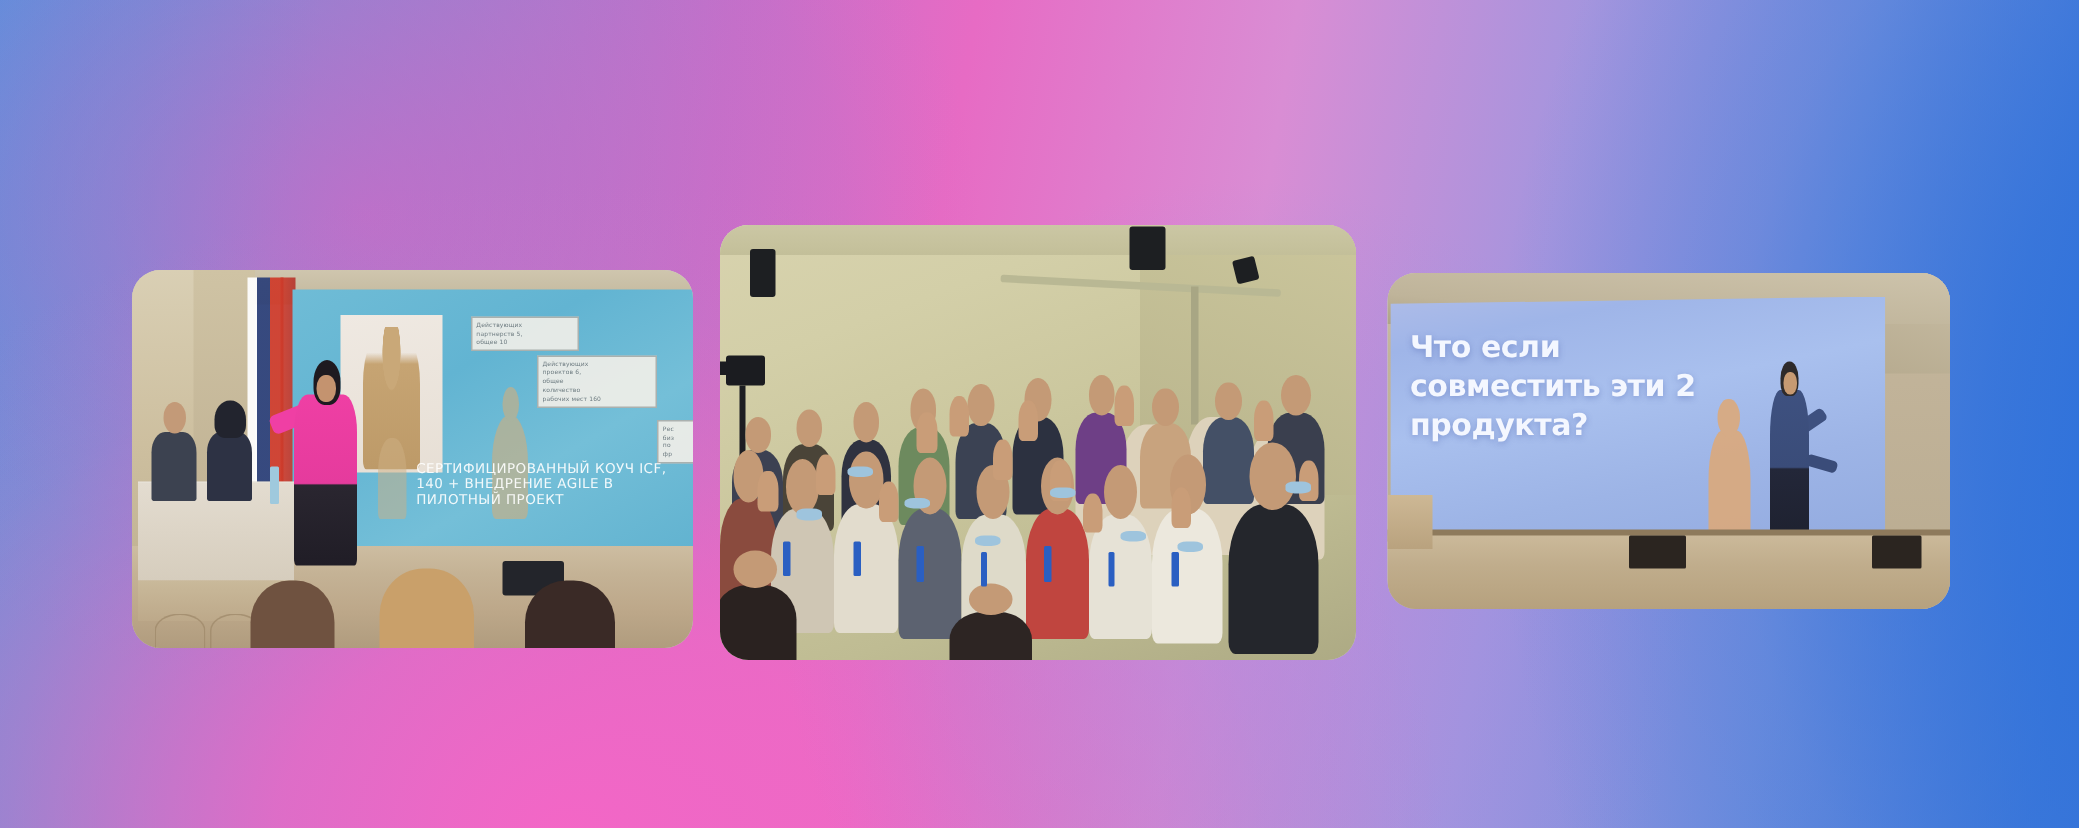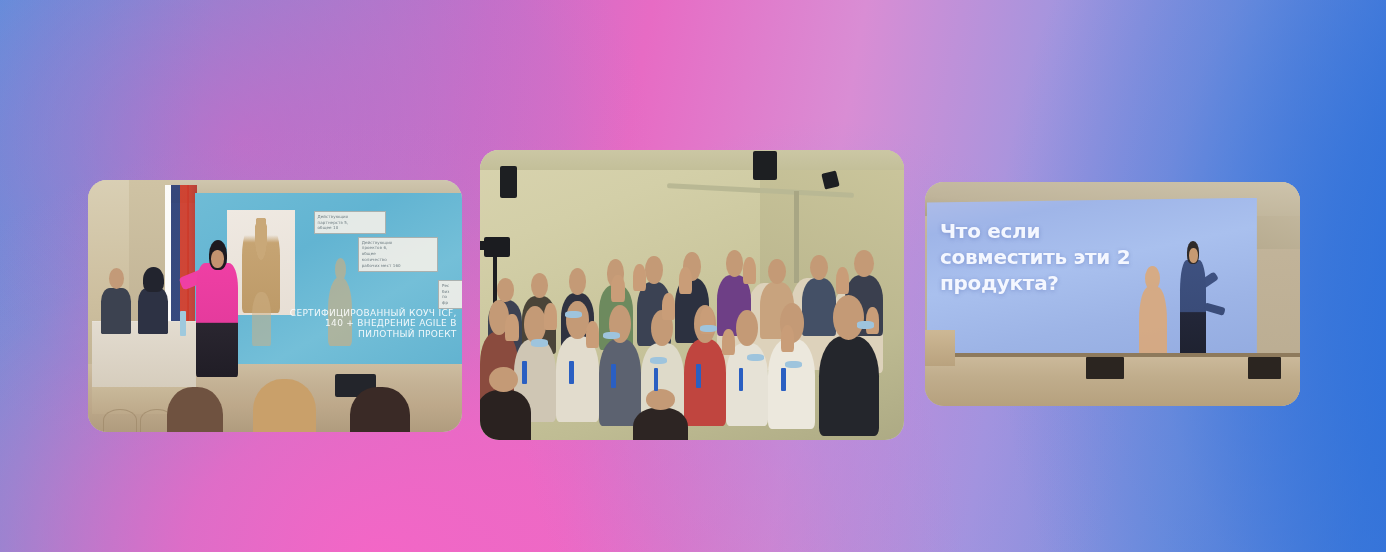--- a/index.html
+++ b/index.html
@@ -94,21 +94,20 @@
     font-family:"DejaVu Sans", sans-serif;
   }
   #c1-box-a { left:44.5%; top:9.5%; width:27%; }
   #c1-box-b { left:61%;   top:23%;  width:30%; }
   #c1-box-c { left:91%;   top:45.5%; width:14%; }
   .c1-slidetext {
     position:absolute; left:31%; top:60%; width:67%;
     color:rgba(255,255,255,.90);
     font-size:9px; line-height:1.22; letter-spacing:.3px;
     font-family:"DejaVu Sans", sans-serif;
-    text-align:right;
   }
   .c1-ghost {
     position:absolute; left:50%; top:44%; width:9%; height:36%;
     background:#cfae7e; opacity:.62;
     border-radius:46% 46% 10% 10%;
   }
   .c1-ghost::before {
     content:""; position:absolute; left:26%; top:-28%; width:48%; height:34%;
     background:#cfae7e; border-radius:50%;
   }

